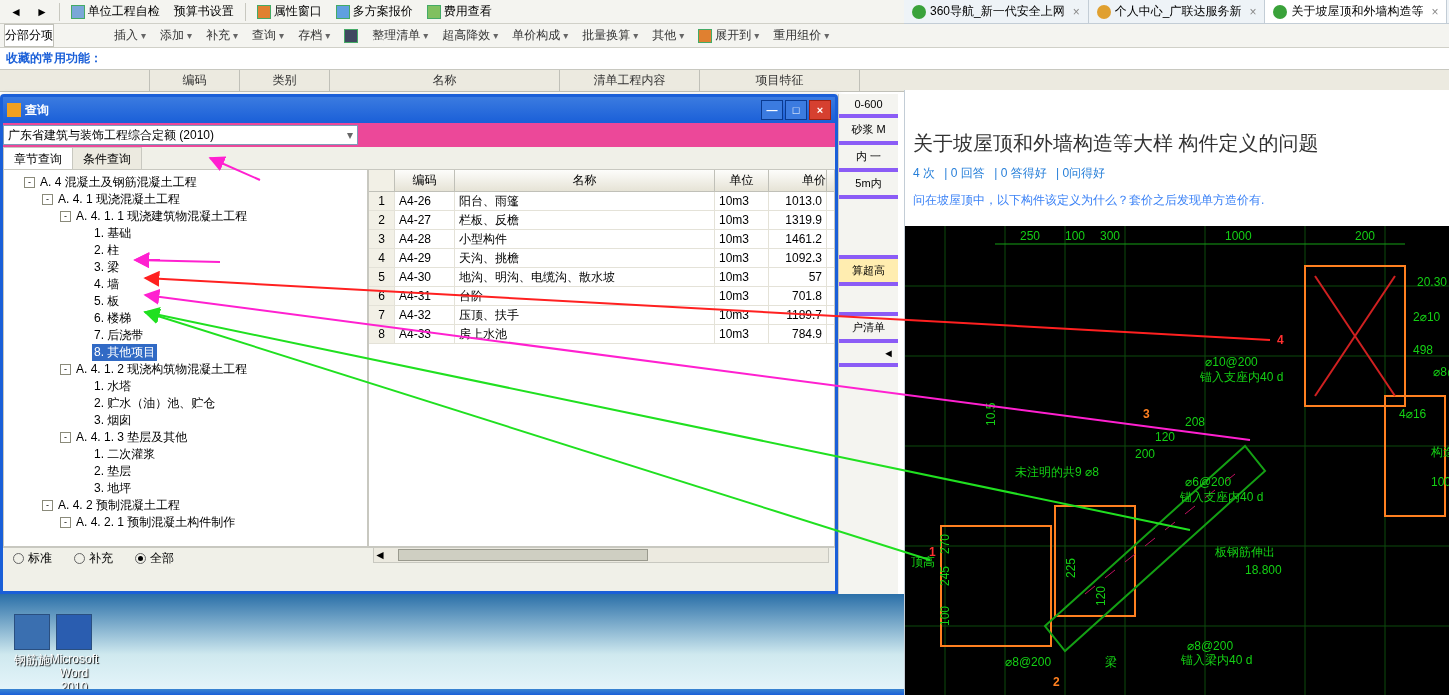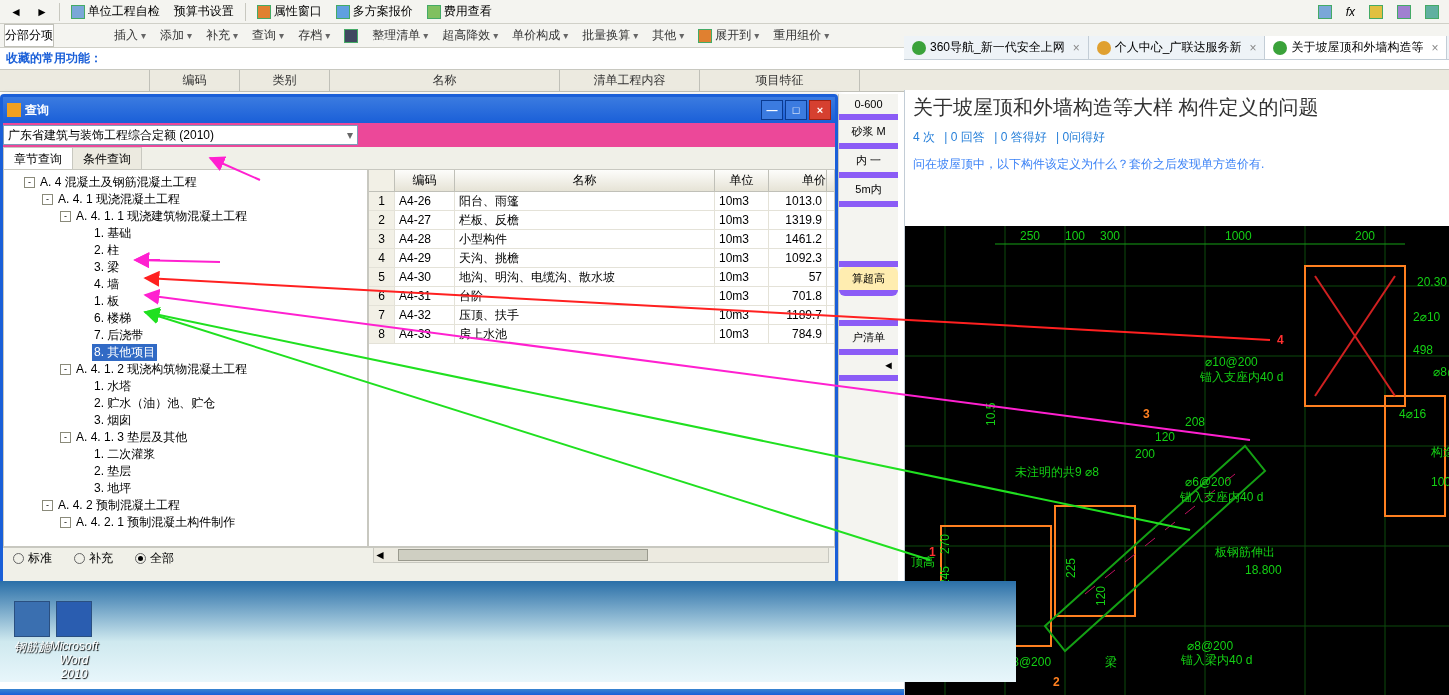--- a/index.html
+++ b/index.html
@@ -76,44 +76,44 @@
 .rg-scroll .thumb { width: 250px; height:12px; background:#cfcfc2; border:1px solid #9a9a8e; margin-left:12px; }
 
 
 .win-foot { height: 22px; display: flex; align-items: center; gap: 22px; padding: 0 10px; background: #f0f0e8; border-top: 1px solid #c8c8c0; }
 .radio { display: inline-flex; align-items: center; gap: 4px; cursor: pointer; }
 .radio i { width: 11px; height: 11px; border: 1px solid #666; border-radius: 50%; display:inline-flex; align-items:center; justify-content:center; }
 .radio.sel i::after { content:""; width:5px; height:5px; background:#000; border-radius:50%; }
 
 
 .rstrip { position: absolute; left: 838px; top: 94px; width: 60px; height: 500px; background: #f4f4f0; border-left: 1px solid #c8c8c0; }
-.rstrip div { padding: 4px 2px; border-bottom: 6px solid #8b5cf6; font-size: 11px; text-align: center; }
-.rstrip .hl { background: #ffedb0; border-radius: 6px; }
-
-
-.browser-tabs { position: absolute; left: 904px; top: 0; right: 0; height: 24px; display: flex; background: #eef3f7; border-bottom: 1px solid #c3cdd6; margin-top: 36px; }
+.rstrip div { padding: 4px 2px; border-bottom: 4px solid #8b5cf6; font-size: 11px; text-align: center; }
+.rstrip .hl { background: #ffedb0; }
+
+
+.browser-tabs { position: absolute; left: 904px; top: 0; right: 0; height: 24px; display: flex; background: #eef3f7; border-bottom: 1px solid #c3cdd6; }
 .btab { display: flex; align-items: center; gap: 4px; padding: 0 8px; border-right: 1px solid #c3cdd6; max-width: 190px; overflow: hidden; cursor: pointer; }
 .btab .x { color: #888; margin-left: 4px; }
 .btab .favicon { width: 14px; height: 14px; border-radius: 50%; background: #3aa23a; flex-shrink:0; }
 
 
 .page { position: absolute; left: 904px; top: 90px; right: 0; bottom: 0; background: #fff; border-left: 1px solid #c3cdd6; }
-.q-title { font-size: 20px; color: #333; padding: 4px 8px 8px 8px; }
+.q-title { font-size: 20px; color: #333; padding: 20px 8px 8px 8px; margin-top: 20px; }
 .q-meta { color: #267fd9; padding: 0 8px 10px 8px; }
 .q-meta span { margin-right: 6px; }
 .q-body { padding: 0 8px; color: #3b82f6; }
 .q-tools { position:absolute; right:6px; top:200px; display:flex; flex-direction:column; gap:4px; }
 .q-tools .tbox { width:18px; height:18px; border:1px solid #5aa85a; color:#5aa85a; display:flex; align-items:center; justify-content:center; font-size:11px; cursor:pointer; }
 
 
 .cad { position: absolute; left: 905px; top: 226px; right: 0; bottom: 0; background: #000; overflow: hidden; }
 .cad svg { width: 100%; height: 100%; }
 
 
-.desk { position: absolute; left: 0; top: 581px; width: 1016px; height: 101px; background: linear-gradient(#2a6fa8, #cfe9ef 60%, #e8f6fb); font-style: italic; }
+.desk { position: absolute; left: 0; top: 594px; width: 904px; height: 101px; background: linear-gradient(#2a6fa8, #cfe9ef 60%, #e8f6fb); }
 .desk .icon { position: absolute; width: 52px; text-align: center; color: #fff; font-size: 11px; text-shadow: 1px 1px 1px #000; }
 .desk .icon .sq { width: 36px; height: 36px; margin: 0 auto 2px; background: #3a6fb0; border: 1px solid #2a4f80; }
 .desk .icon.word .sq { background: #2a5db0; }
 .taskbar { position: absolute; left: 0; bottom: 0; width: 904px; height: 6px; background: linear-gradient(#3a85d0,#1a5fd8); }
 
 
 .anno { position: absolute; left: 0; top: 0; width: 1449px; height: 695px; pointer-events: none; }
 </style>
 </head>
 <body>
@@ -267,21 +267,21 @@
           <div class="tree-node ind4">
             <span style="width: 14px; display: inline-block;"></span>
             <span class="lbl">3. 梁</span>
           </div>
           <div class="tree-node ind4">
             <span style="width: 14px; display: inline-block;"></span>
             <span class="lbl">4. 墙</span>
           </div>
           <div class="tree-node ind4">
             <span style="width: 14px; display: inline-block;"></span>
-            <span class="lbl">1. 板</span>
+            <span class="lbl">5. 板</span>
           </div>
           <div class="tree-node ind4">
             <span style="width: 14px; display: inline-block;"></span>
             <span class="lbl">6. 楼梯</span>
           </div>
           <div class="tree-node ind4">
             <span style="width: 14px; display: inline-block;"></span>
             <span class="lbl">7. 后浇带</span>
           </div>
           <div class="tree-node ind4">

